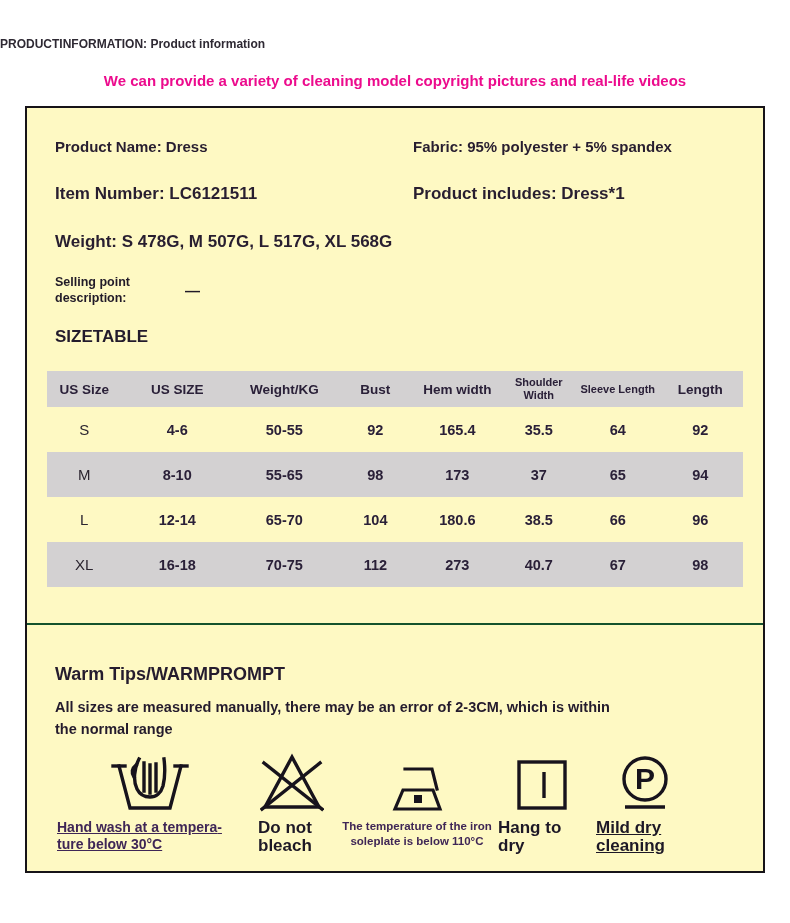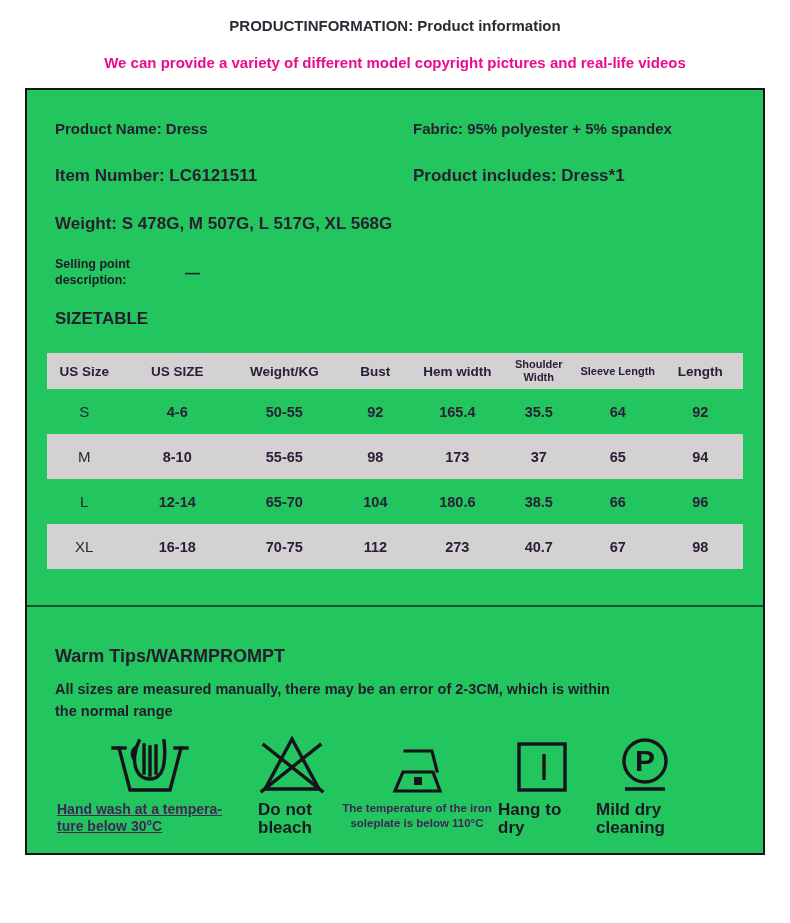--- a/index.html
+++ b/index.html
@@ -5,38 +5,38 @@
   * { margin: 0; padding: 0; box-sizing: border-box; }
   html, body { background: #ffffff; }
   body {
     width: 790px; height: 923px;
     font-family: "Liberation Sans", sans-serif;
     color: #281e30;
     overflow: hidden;
     position: relative;
   }
   .page-title {
-    padding-top: 15px;
-    text-align: center;
-    font-size: 15px; font-weight: bold;
+    padding-top: 33px;
+    text-align: left;
+    font-size: 12px; font-weight: bold;
     color: #2e2933;
     line-height: 22px;
   }
   .page-subtitle {
     margin-top: 16px;
     text-align: center;
     font-size: 15px; font-weight: bold;
     color: #ec0b8d;
     line-height: 19px;
     white-space: nowrap;
   }
   .main-box {
     margin: 16px 25px 0 25px;
     border: 2px solid #161318;
-    background: #22c55e;
+    background: #fef9c3;
   }
   .section-info {
     padding: 30px 20px 36px 20px;
   }
   .info-grid { margin-left: 8px; }
   .info-row {
     display: grid;
     grid-template-columns: 358px auto;
     margin-bottom: 27px;
   }
@@ -120,29 +120,29 @@
   .care-item.c2 .care-label { padding-left: 16px; }
   .care-item.c3 { width: 150px; }
   .care-item.c3 .care-label {
     width: 182px; margin-left: -16px;
     font-size: 11.5px; line-height: 15px;
     text-align: center; color: #3f2656;
   }
   .care-item.c4 { width: 100px; }
   .care-item.c4 .care-label { padding-left: 6px; }
   .care-item.c5 { width: 125px; }
-  .care-item.c5 .care-label { padding-left: 4px; }
+  .care-item.c5 .care-label { padding-left: 4px; text-decoration: underline; }
   .care-item.c5 .icon-holder { margin-right: 20px; }
   svg.care-svg { display: block; }
 </style>
 </head>
 <body>
 
 <div class="page-title">PRODUCTINFORMATION: Product information</div>
-<div class="page-subtitle">We can provide a variety of different model copyright pictures and real-life videos</div>
+<div class="page-subtitle">We can provide a variety of cleaning model copyright pictures and real-life videos</div>
 
 <div class="main-box">
 
   <div class="section-info">
     <div class="info-grid">
       <div class="info-row small">
         <div class="info-item">Product Name: Dress</div>
         <div class="info-item">Fabric: 95% polyester + 5% spandex</div>
       </div>
       <div class="info-row large">

